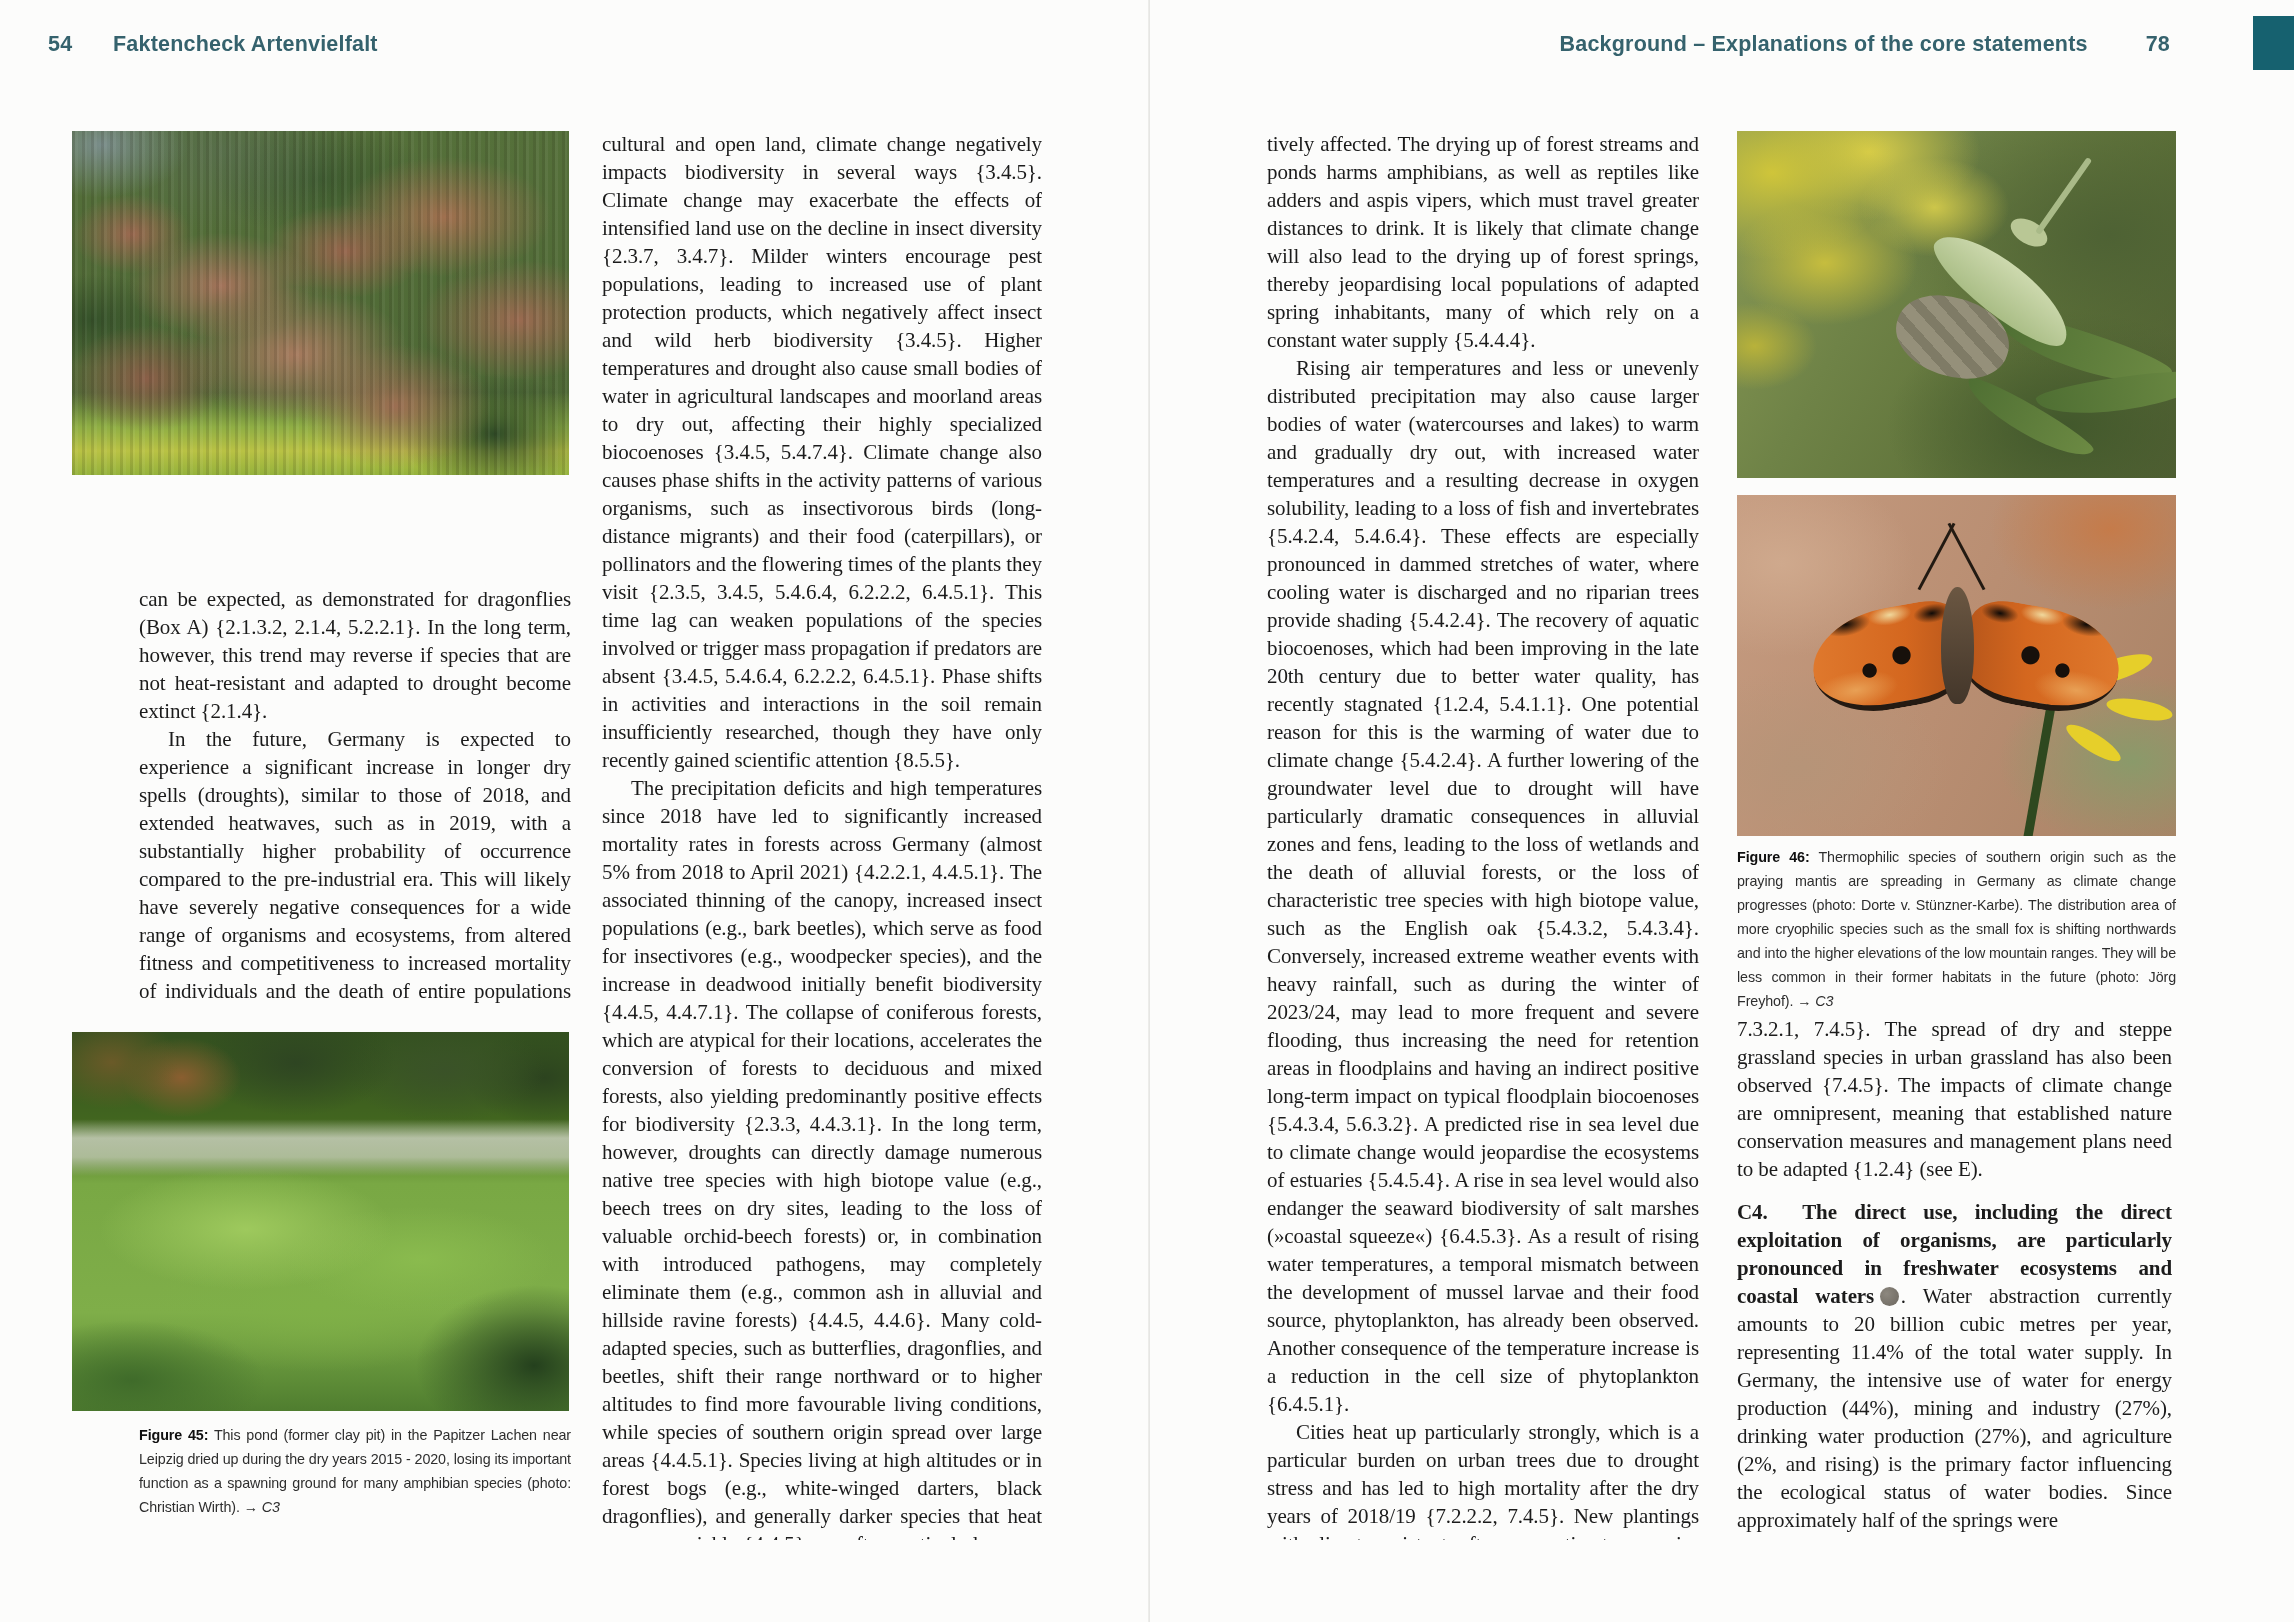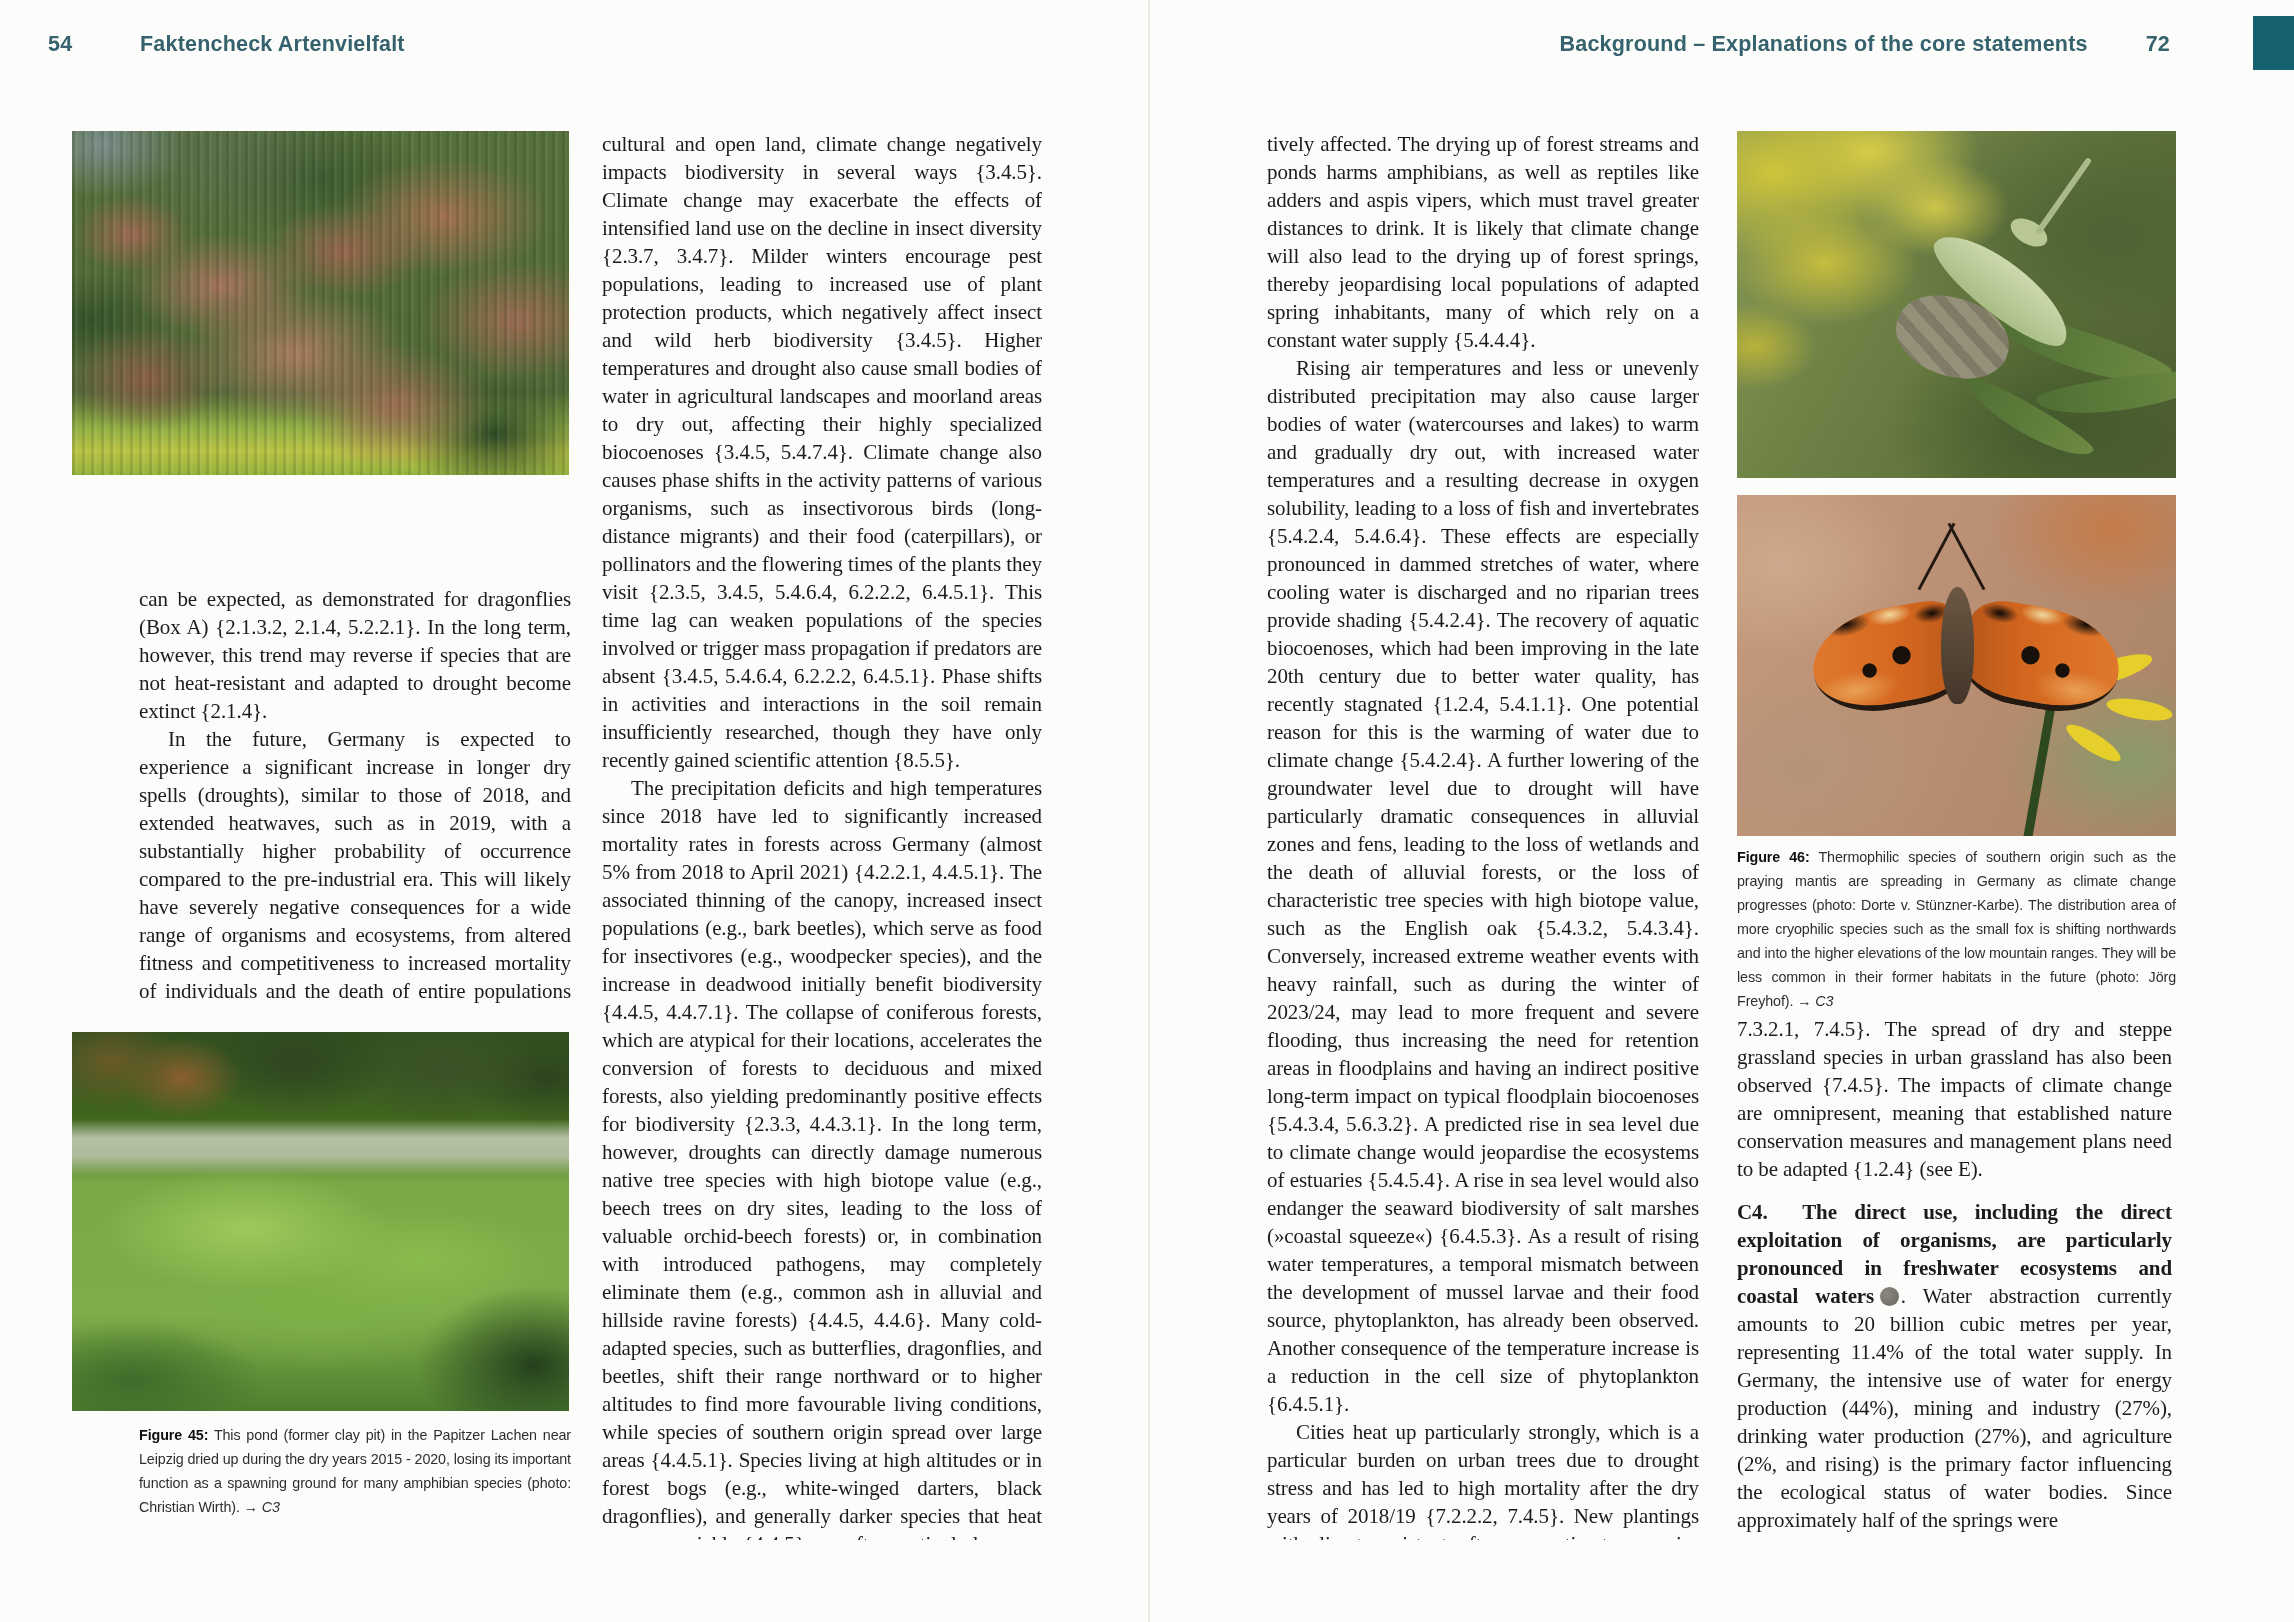--- a/index.html
+++ b/index.html
@@ -5,21 +5,21 @@
   *{box-sizing:border-box;margin:0;padding:0}
   html,body{background:#ffffff}
   .spread{position:relative;width:2294px;height:1622px;background:#fcfcfb;overflow:hidden;
           font-family:"Liberation Serif",serif;color:#1b1b1b}
   .divider{position:absolute;left:1148px;top:0;width:1.9px;height:100%;
            background:linear-gradient(to right,#efefed,#e3e3e0)}
   
   .hdr{position:absolute;top:32px;font-family:"Liberation Sans",sans-serif;font-weight:bold;
        font-size:21.5px;color:#35626d;letter-spacing:0.2px}
   #hdr-num-left{left:48px}
-  #hdr-title-left{left:140px}
+  #hdr-title-left{left:113px}
   #hdr-right{left:1267px;width:903px;display:flex;justify-content:flex-end;gap:58px}
   .corner-block{position:absolute;left:2253px;top:16.3px;width:41px;height:54px;background:#16616f}
   
   .bodycol{position:absolute;font-size:21px;line-height:28px;text-align:justify;
            letter-spacing:-0.1px;overflow:hidden}
   .bodycol p{text-align:justify}
   .bodycol p.ind{text-indent:29px}
   .c4{margin-top:15px}
   .c4 b{font-weight:bold}
   .dot{display:inline-block;width:19px;height:19px;border-radius:50%;
@@ -139,21 +139,21 @@
 
 <div class="spread">
 
   <div class="divider"></div>
 
   <div class="hdr" id="hdr-num-left">54</div>
   <div class="hdr" id="hdr-title-left">Faktencheck Artenvielfalt</div>
 
   <div class="hdr" id="hdr-right">
     <span>Background – Explanations of the core statements</span>
-    <span>72</span>
+    <span>78</span>
   </div>
   <div class="corner-block"></div>
 
   <div class="photo" id="photo-forest"></div>
 
 
   <div class="bodycol" id="col-54-1">
     <p>can be expected, as demonstrated for dragonflies (Box A) {2.1.3.2, 2.1.4, 5.2.2.1}. In the long term, however, this trend may reverse if species that are not heat-resistant and adapted to drought become extinct {2.1.4}.</p>
     <p class="ind">In the future, Germany is expected to experience a significant increase in longer dry spells (droughts), similar to those of 2018, and extended heatwaves, such as in 2019, with a substantially higher probability of occurrence compared to the pre-industrial era. This will likely have severely negative consequences for a wide range of organisms and ecosystems, from altered fitness and competitiveness to increased mortality of individuals and the death of entire populations {2.3.5}. In agri-</p>
   </div>

